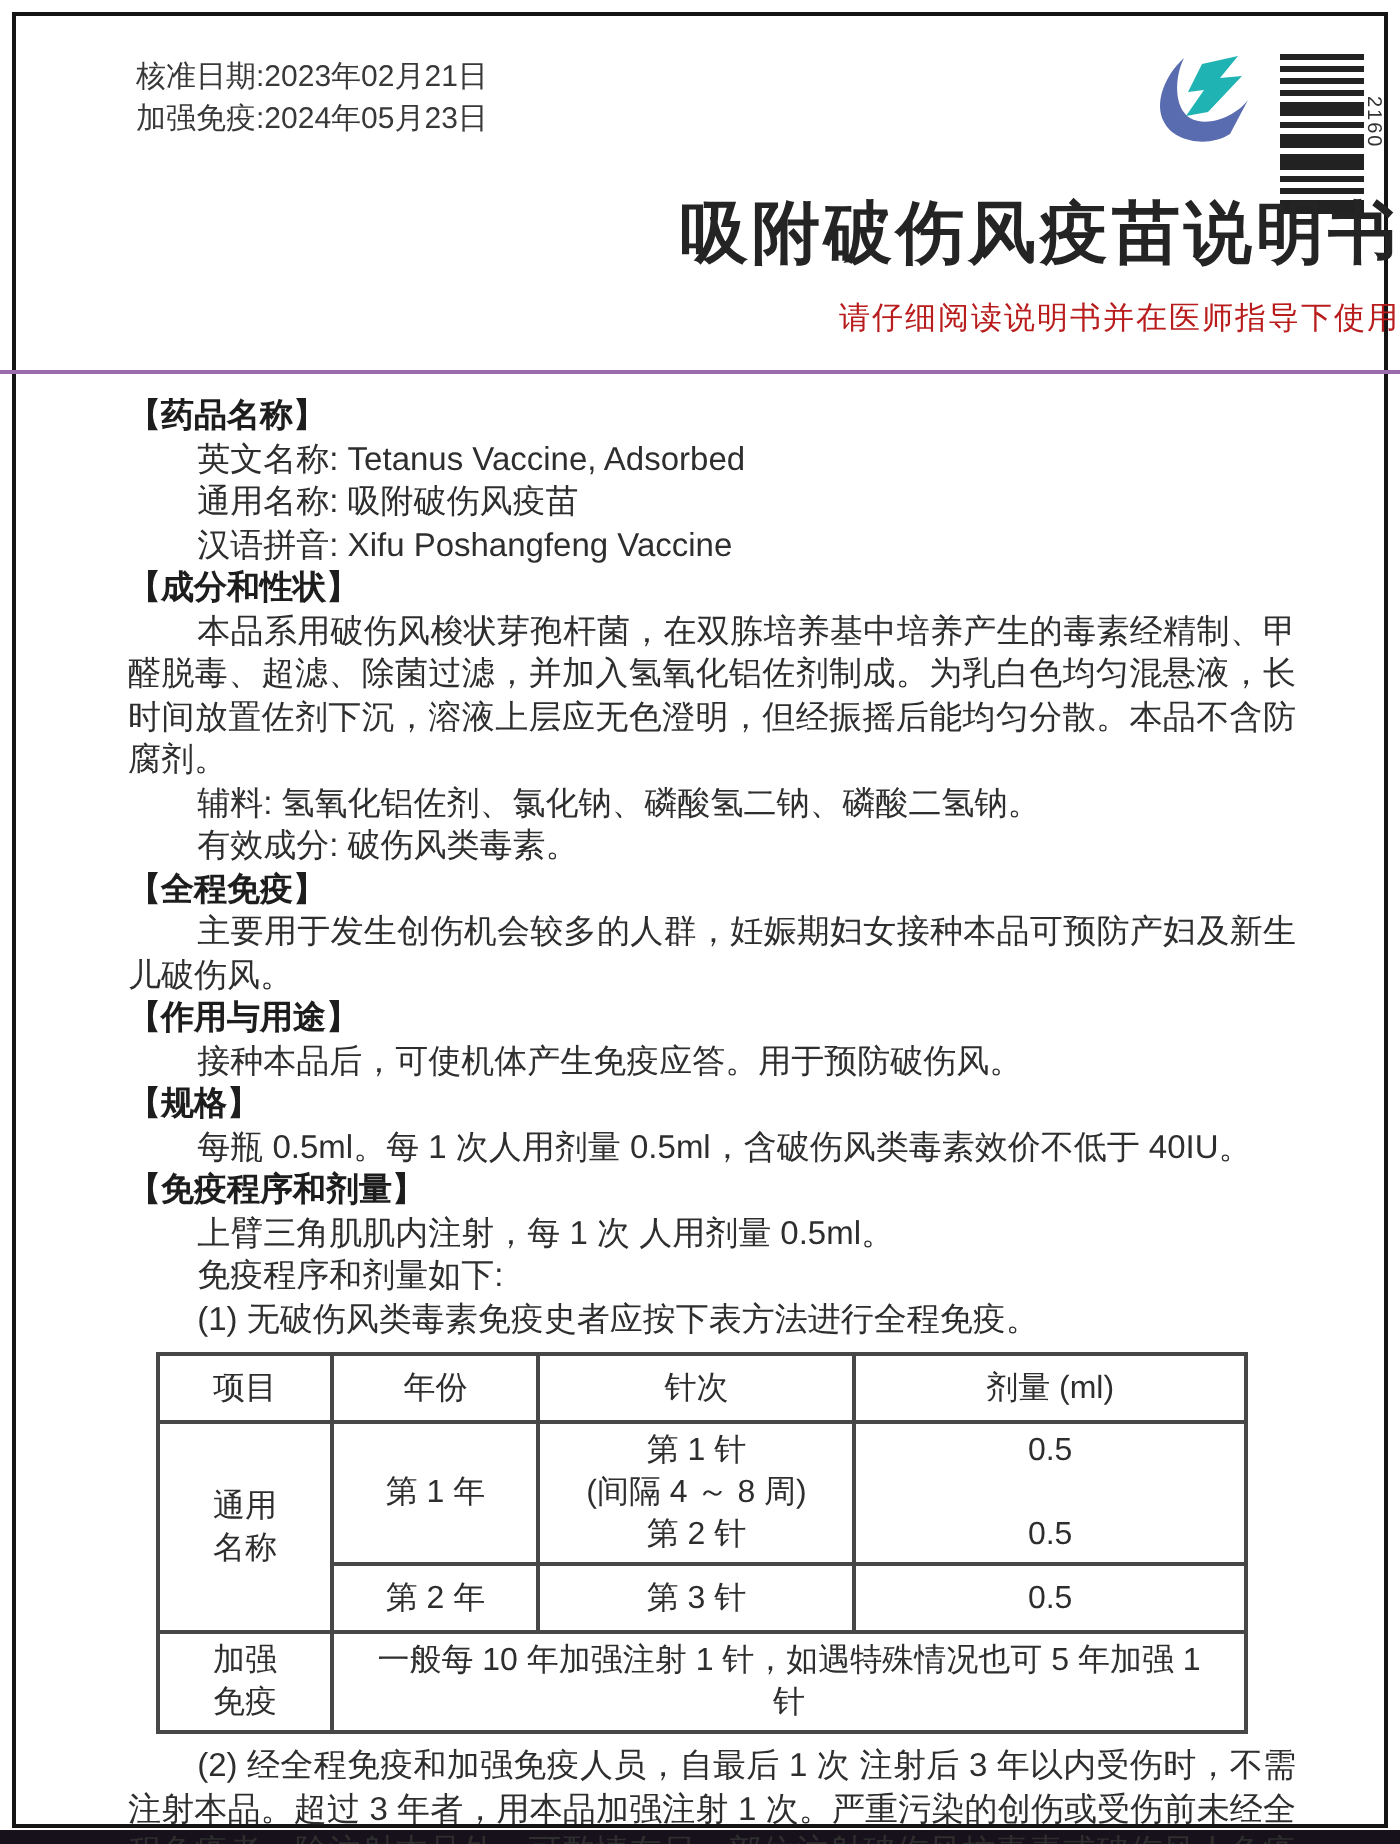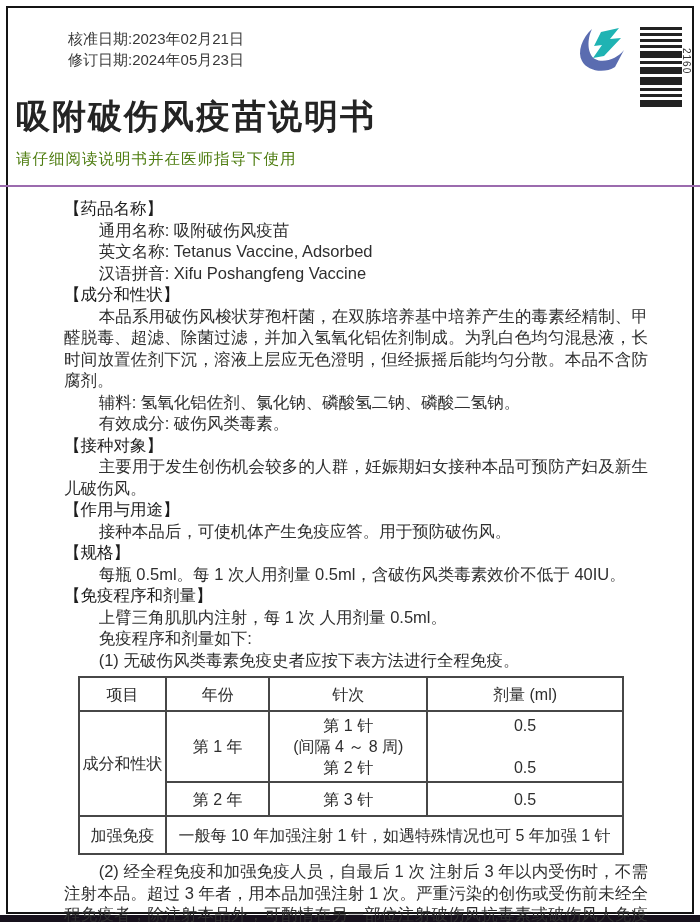--- a/index.html
+++ b/index.html
@@ -23,56 +23,56 @@
   .logo { position:absolute; left:574px; top:26px; width:52px; height:50px; }
   .logo .p-blue { fill:var(--logo-blue,#5a6cb0); }
   .logo .p-teal { fill:var(--logo-teal,#1fb3b3); }
   .barcode { position:absolute; left:640px; top:27px; width:42px; }
   .barcode .bars { display:flex; flex-direction:column; gap:3px; }
   .barcode .bar { width:100%; background:var(--barcode-bar,#222222); }
   .bc-val {
     position:absolute; left:681px; top:48px; font-size:10px; letter-spacing:1px;
     color:#333; writing-mode:vertical-rl;
   }
-  .title-wrap { position:absolute; left:0; right:0; top:94px; text-align:left;margin-left:16px; }
+  .title-wrap { position:absolute; left:0; right:0; top:94px; text-align:right;margin-left:16px; }
   .title { font-size:34px; font-weight:700; letter-spacing:2px; color:#242424; }
-  .subtitle { margin-top:9px; font-size:15.5px; letter-spacing:1px; color:#4d7c0f; }
+  .subtitle { margin-top:9px; font-size:15.5px; letter-spacing:1px; color:#b91c1c; }
   .content {
     position:absolute; left:64px; top:198px; width:584px;
     font-size:16.5px; line-height:21.5px; text-align:justify;
   }
-  .sec-h { font-weight:400; color:#1d1d1d; }
+  .sec-h { font-weight:700; color:#1d1d1d; }
   .ind { text-indent:2.1em; }
   .dose-table {
     border-collapse:collapse; table-layout:fixed;
     width:546px; margin:5px 0 6px 14px;
     font-size:16px; line-height:21px; text-align:center;
   }
   .dose-table th, .dose-table td {
     border:2px solid var(--table-border,#474747);
-    font-weight:normal; padding:3px 0; vertical-align:middle; text-align:center;
+    font-weight:normal; padding:3px 21px; vertical-align:middle; text-align:center;
     text-indent:0;
   }
   .dose-table th { height:26px; }
   .cell-lines div { height:21px; line-height:21px; }
   .cell-lines .gap { height:21px; }
   .row-booster td { height:30px;margin-top:44px; }
   .row-year2 td { height:26px;text-align:center; }
 </style>
 </head>
 <body>
 
 <div class="page">
   <div class="frame"></div>
   <div class="accent-line"></div>
   <div class="footer-bar"></div>
 
   <div class="dates">
     <div>核准日期:2023年02月21日</div>
-    <div>修订日期:2024年05月23日</div>
+    <div>加强免疫:2024年05月23日</div>
   </div>
 
   <svg class="logo" viewBox="0 0 52 50" aria-hidden="true">
     <path class="p-blue" d="M18 3 C8 12 3 26 8 35 C13 45 30 48 41 41 L50 24 C44 32 30 38 21 33 C13 28 13 13 18 3 Z"></path>
     <path class="p-teal" d="M27 6 L45 2 L36 13 L47 12 L30 30 L19 32 L28 19 L20 20 Z"></path>
   </svg>
 
   <div class="barcode">
     <div class="bars">
         <div class="bar" style="height: 3px;"></div>
@@ -91,30 +91,30 @@
   <div class="bc-val">2160</div>
 
   <div class="title-wrap">
     <div class="title">吸附破伤风疫苗说明书</div>
     <div class="subtitle">请仔细阅读说明书并在医师指导下使用</div>
   </div>
 
   <div class="content">
 
     <div class="sec-h">【药品名称】</div>
+    <div class="ind">英文名称: Tetanus Vaccine, Adsorbed</div>
     <div class="ind">通用名称: 吸附破伤风疫苗</div>
-    <div class="ind">英文名称: Tetanus Vaccine, Adsorbed</div>
     <div class="ind">汉语拼音: Xifu Poshangfeng Vaccine</div>
 
     <div class="sec-h">【成分和性状】</div>
     <div class="ind">本品系用破伤风梭状芽孢杆菌，在双胨培养基中培养产生的毒素经精制、甲醛脱毒、超滤、除菌过滤，并加入氢氧化铝佐剂制成。为乳白色均匀混悬液，长时间放置佐剂下沉，溶液上层应无色澄明，但经振摇后能均匀分散。本品不含防腐剂。</div>
     <div class="ind">辅料: 氢氧化铝佐剂、氯化钠、磷酸氢二钠、磷酸二氢钠。</div>
     <div class="ind">有效成分: 破伤风类毒素。</div>
 
-    <div class="sec-h">【接种对象】</div>
+    <div class="sec-h">【全程免疫】</div>
     <div class="ind">主要用于发生创伤机会较多的人群，妊娠期妇女接种本品可预防产妇及新生儿破伤风。</div>
 
     <div class="sec-h">【作用与用途】</div>
     <div class="ind">接种本品后，可使机体产生免疫应答。用于预防破伤风。</div>
 
     <div class="sec-h">【规格】</div>
     <div class="ind">每瓶 0.5ml。每 1 次人用剂量 0.5ml，含破伤风类毒素效价不低于 40IU。</div>
 
     <div class="sec-h">【免疫程序和剂量】</div>
     <div class="ind">上臂三角肌肌内注射，每 1 次 人用剂量 0.5ml。</div>
@@ -129,21 +129,21 @@
           <col style="width:36%">
       </colgroup>
       <tbody>
         <tr>
           <th>项目</th>
           <th>年份</th>
           <th>针次</th>
           <th>剂量 (ml)</th>
         </tr>
         <tr>
-          <td rowspan="2">成分和性状</td>
+          <td rowspan="2">通用名称</td>
           <td>第 1 年</td>
           <td class="cell-lines">
             <div>第 1 针</div>
             <div>(间隔 4 ～ 8 周)</div>
             <div>第 2 针</div>
           </td>
           <td class="cell-lines">
             <div>0.5</div>
             <div class="gap"></div>
             <div>0.5</div>

